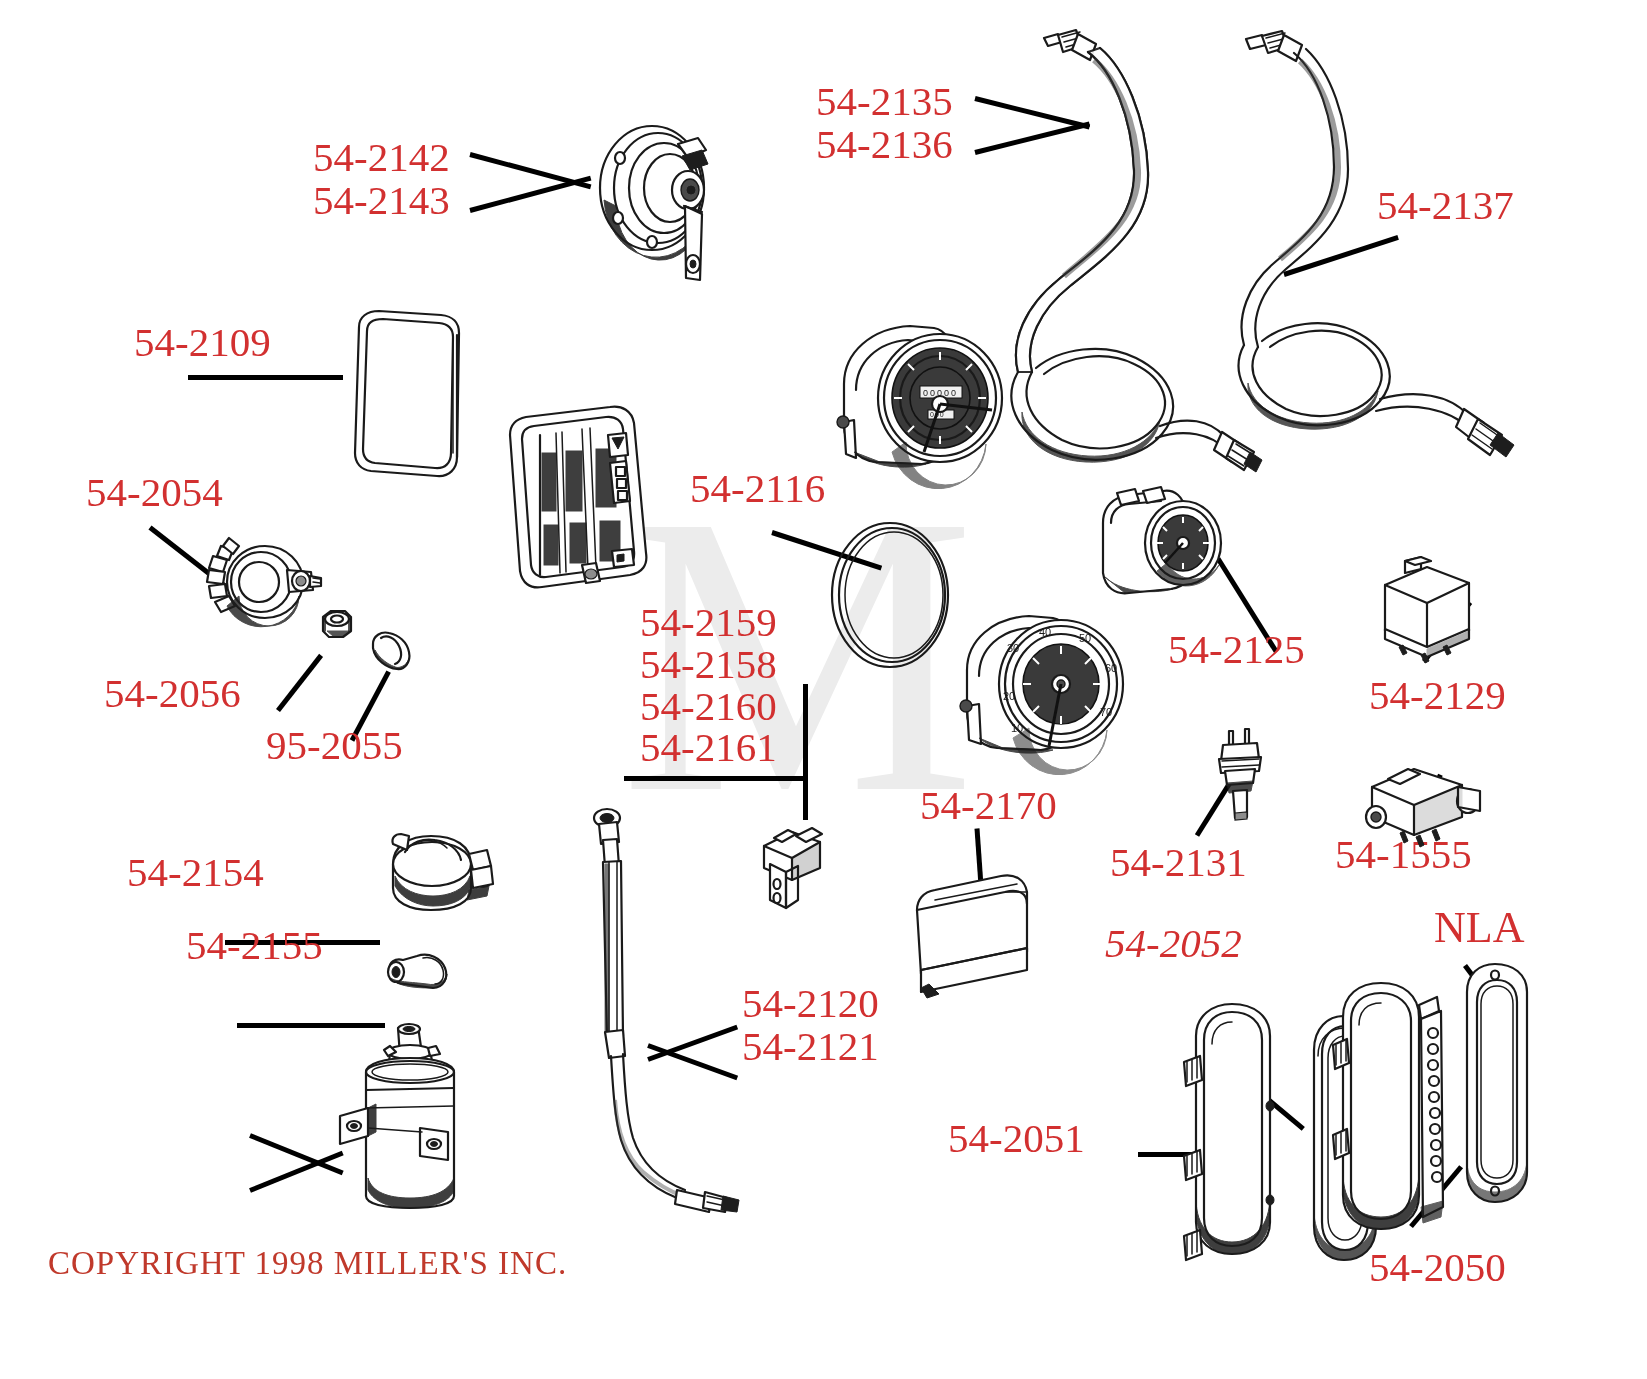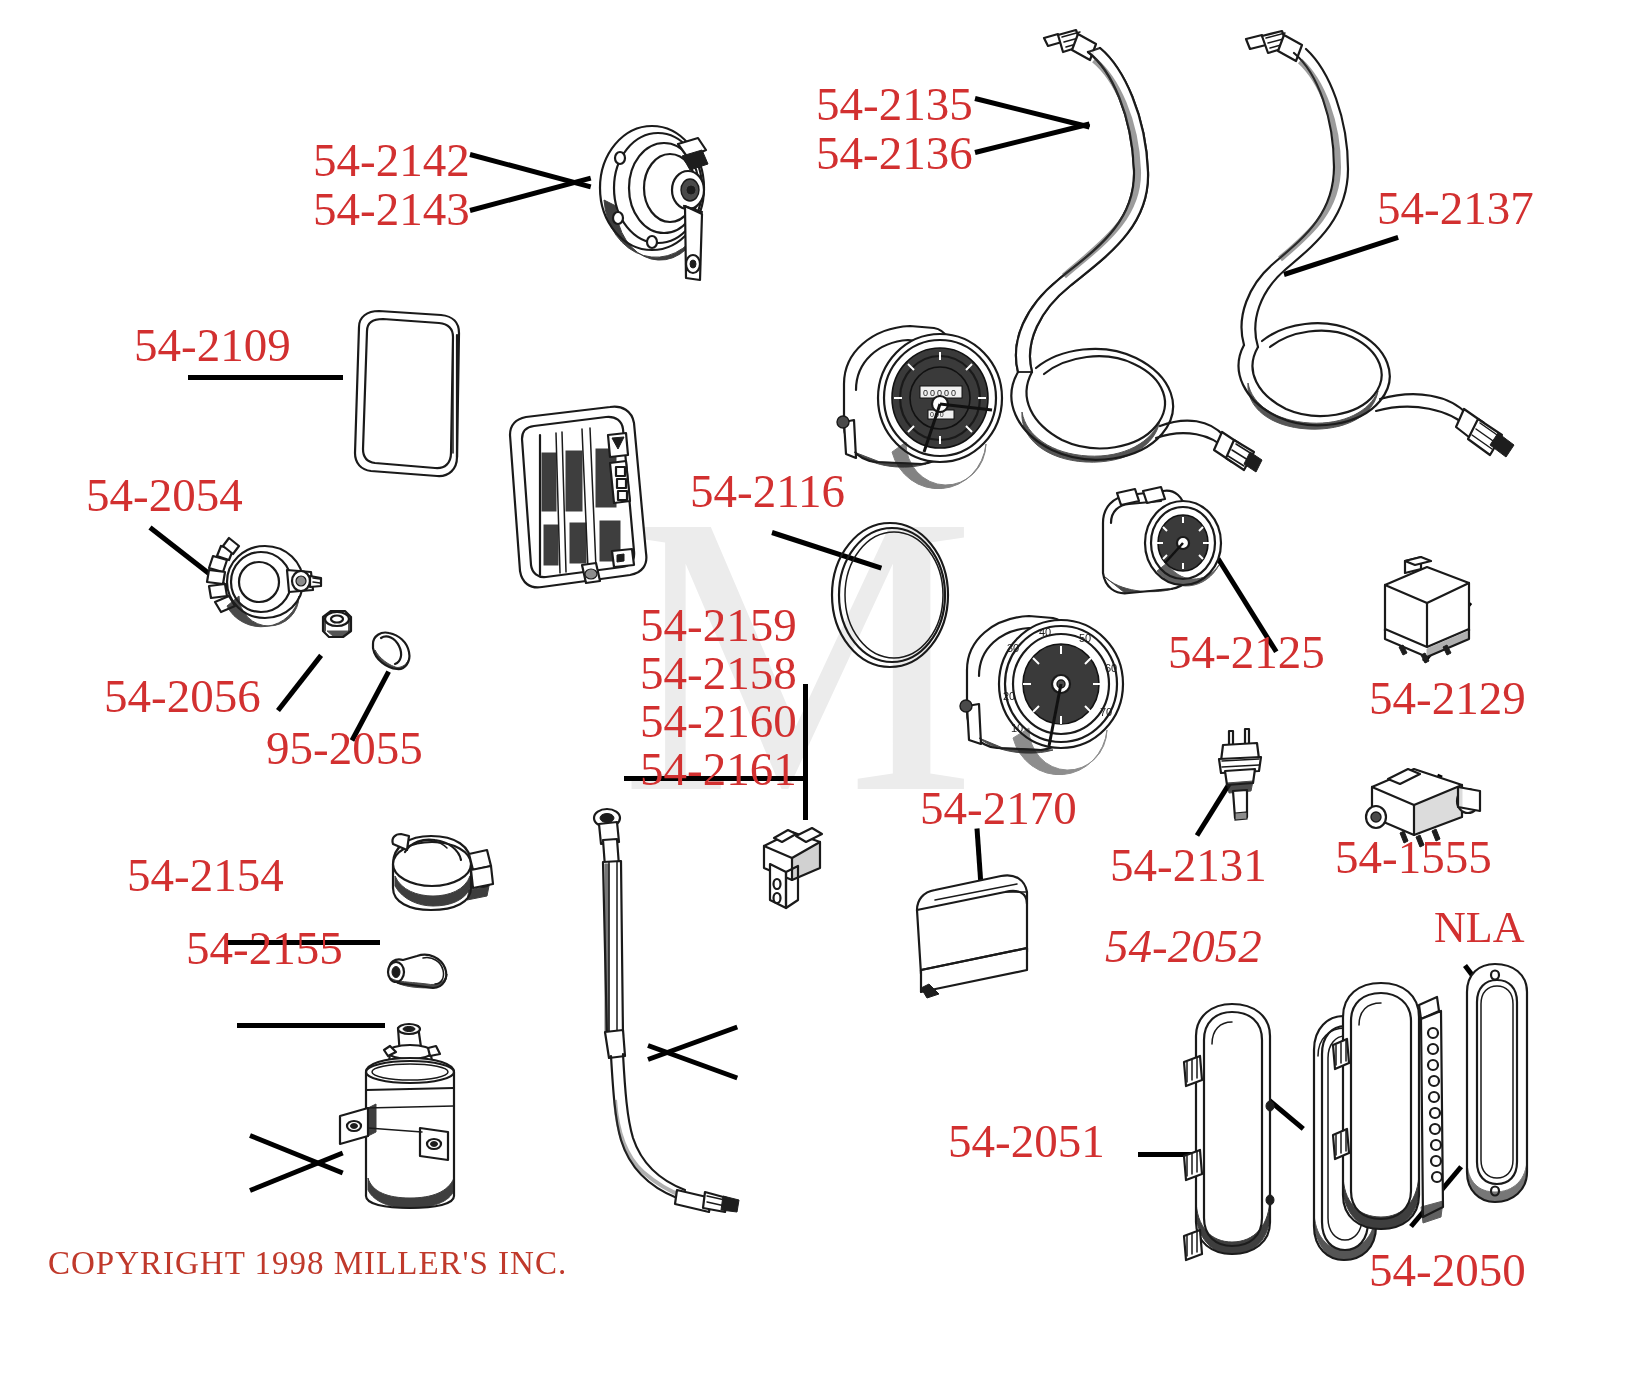--- a/index.html
+++ b/index.html
@@ -10,21 +10,21 @@
     height:1379px;
     background:#ffffff;
     overflow:hidden;
     font-family:"Liberation Serif", serif;
   }
   
   .lbl{
     position:absolute;
     color:#d23030;
     font-family:"Liberation Serif", serif;
-    font-size:47px;
+    font-size:41px;
     line-height:1.02;
     white-space:nowrap;
     letter-spacing:0px;
   }
   .lbl.two{line-height:1.04;}
   .lbl.nla{font-size:44px;}
   
   .leader{
     position:absolute;
     background:#000;
@@ -676,20 +676,24 @@
 
   <div class="lbl" style="left:1110px;top:842px;">54-2131</div>
 
   <div class="lbl" style="left:1335px;top:834px;">54-1555</div>
 
   <div class="lbl" style="left:127px;top:852px;">54-2154</div>
 
   <div class="lbl" style="left:186px;top:925px;">54-2155</div>
 
 
+  <div class="lbl two" style="left:742px;top:982px;">
+    <div>54-2120</div>
+    <div>54-2121</div>
+  </div>
 
   <div class="lbl" style="left:1105px;top:923px;font-style:italic;">54-2052</div>
 
   <div class="lbl" style="left:948px;top:1118px;">54-2051</div>
 
   <div class="lbl" style="left:1369px;top:1247px;">54-2050</div>
 
   <div class="lbl nla" style="left:1434px;top:906px;">NLA</div>
 
   <div id="copyright">COPYRIGHT 1998 MILLER'S INC.</div>

